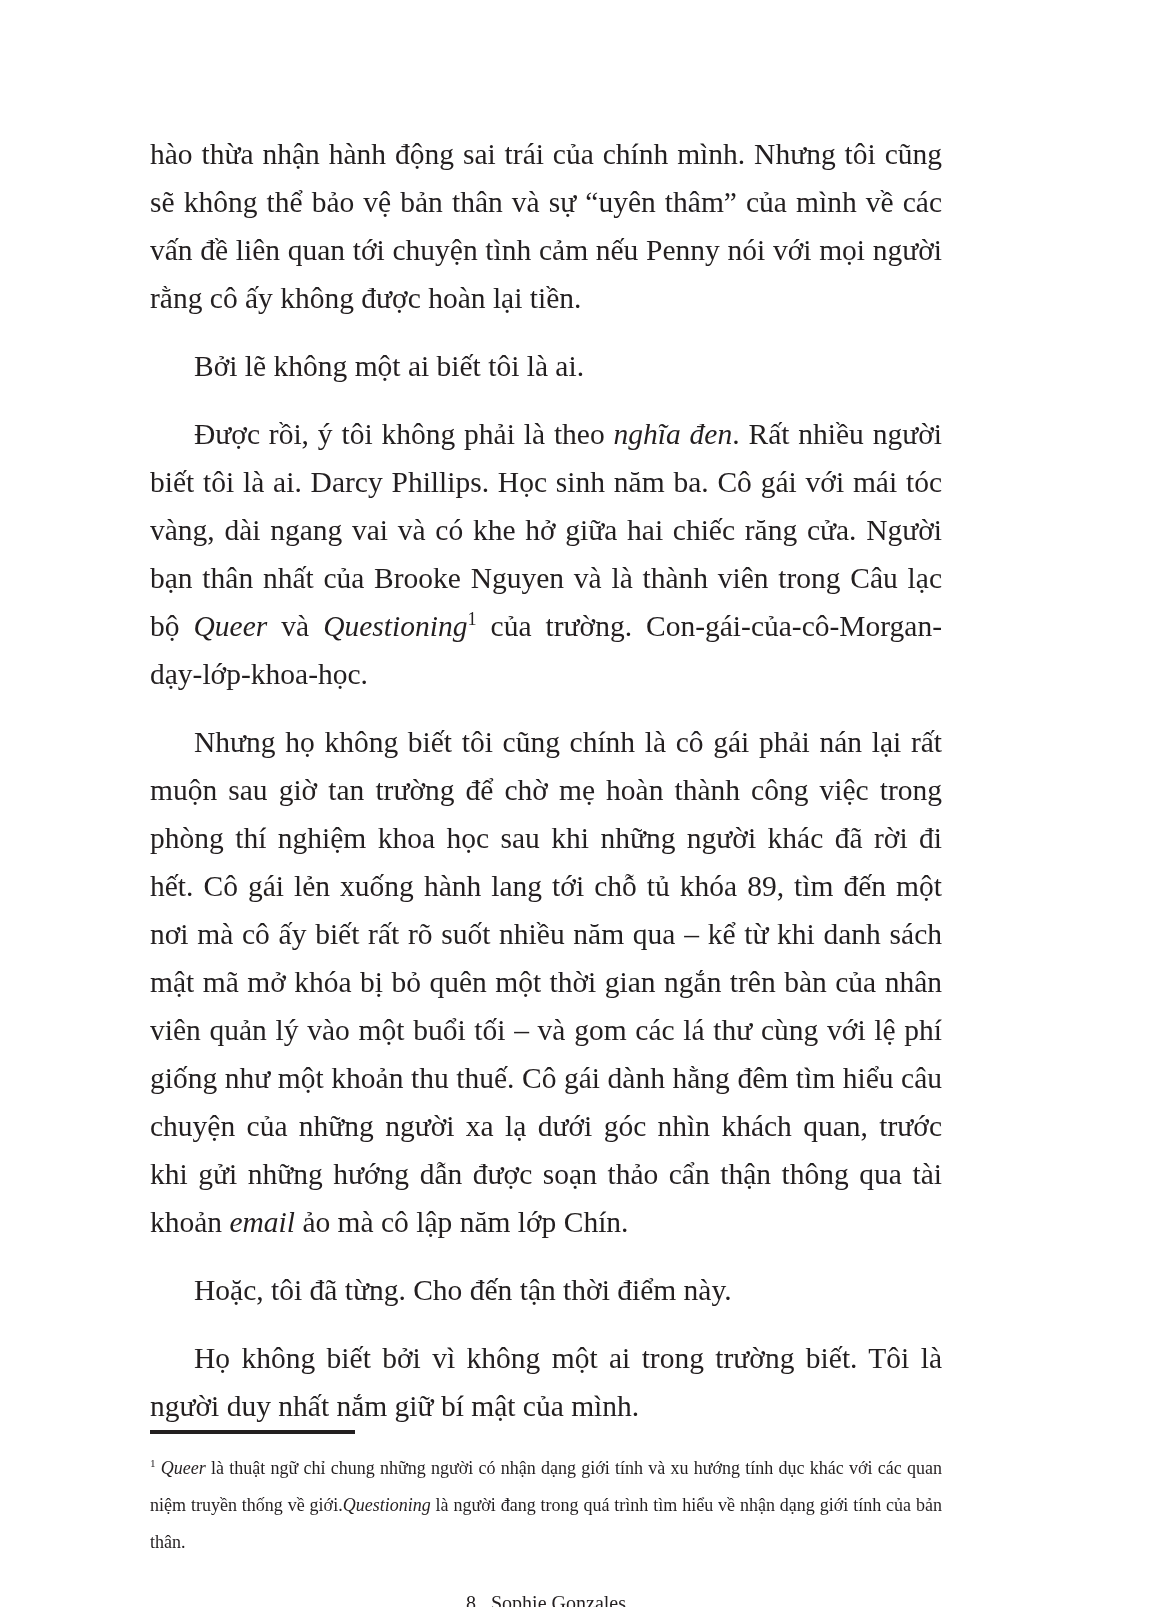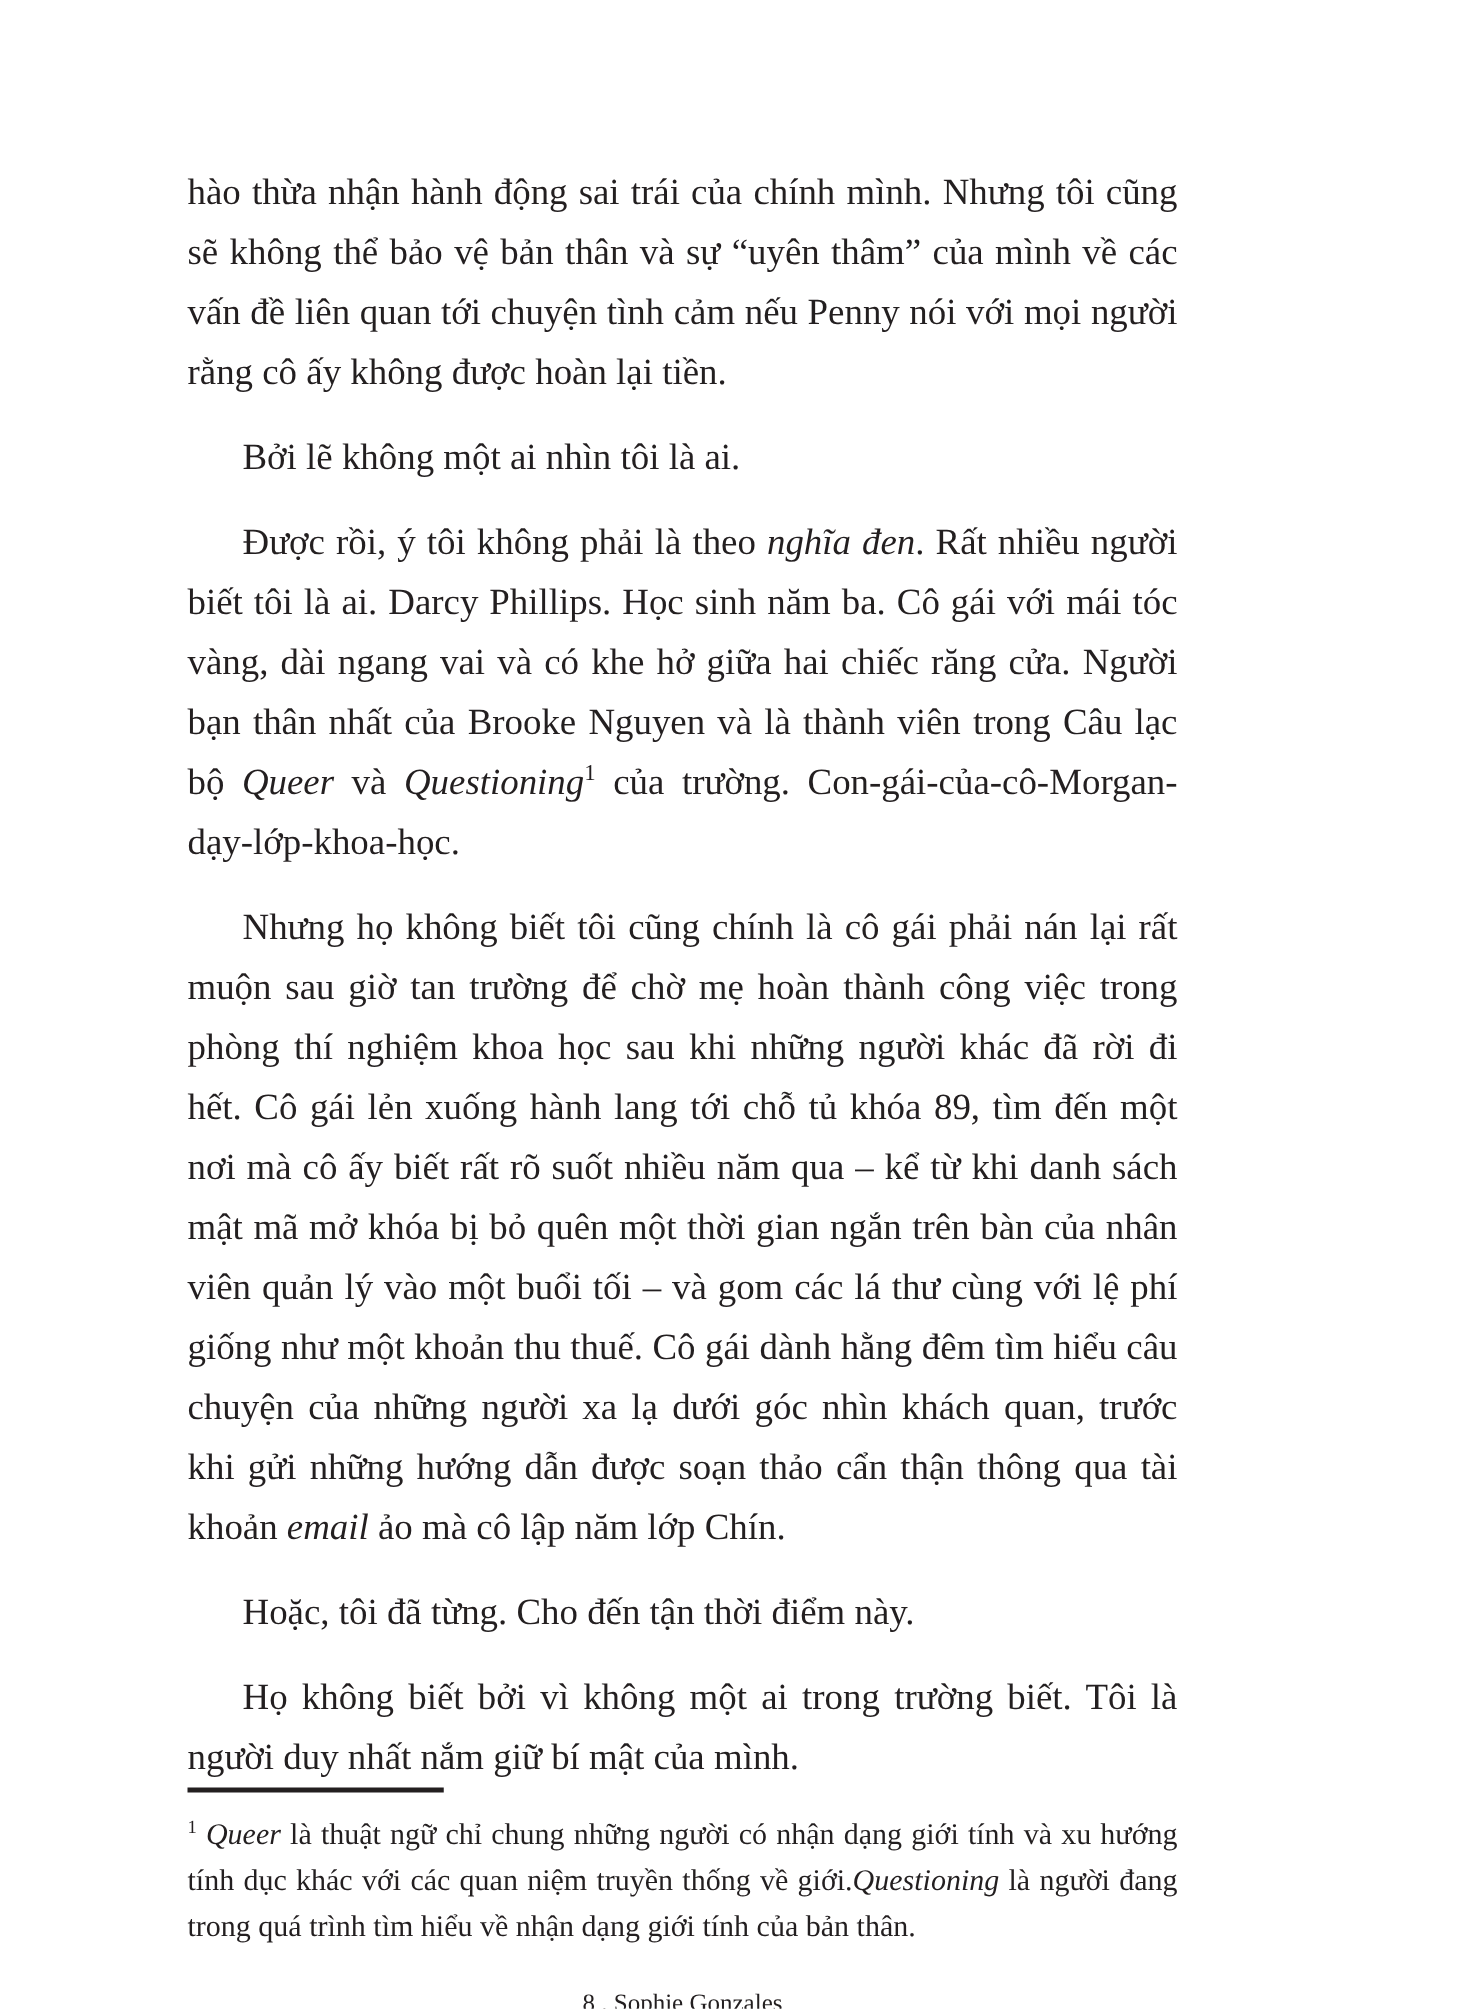--- a/index.html
+++ b/index.html
@@ -35,38 +35,38 @@
     line-height: 0;
   }
   .footnote-block { margin-top: auto; }
   .footnote-rule {
     width: 205px;
     height: 4px;
     background: #231f20;
     margin: 0 0 16px 0;
   }
   .footnote {
-    font-size: 24px;
+    font-size: 18px;
     line-height: 37px;
     text-align: justify;
   }
   .footer {
     text-align: center;
     font-size: 20px;
     line-height: 28px;
     margin-top: 28px;
   }
 </style>
 </head>
 <body style="background: rgb(255, 255, 255); color: rgb(35, 31, 32);">
 
 <div class="page">
   <div class="body-text">
       <p><span>hào thừa nhận hành động sai trái của chính mình. Nhưng tôi cũng sẽ không thể bảo vệ bản thân và sự “uyên thâm” của mình về các vấn đề liên quan tới chuyện tình cảm nếu Penny nói với mọi người rằng cô ấy không được hoàn lại tiền.</span></p>
-      <p class="indent"><span>Bởi lẽ không một ai nhìn tôi là ai.</span></p>
+      <p class="indent"><span>Bởi lẽ không một ai biết tôi là ai.</span></p>
       <p class="indent"><span>Được rồi, ý tôi không phải là theo </span><em>nghĩa đen</em><span>. Rất nhiều người biết tôi là ai. Darcy Phillips. Học sinh năm ba. Cô gái với mái tóc vàng, dài ngang vai và có khe hở giữa hai chiếc răng cửa. Người bạn thân nhất của Brooke Nguyen và là thành viên trong Câu lạc bộ </span><em>Queer</em><span> và </span><em>Questioning</em><sup>1</sup><span> của trường. Con-gái-của-cô-Morgan-dạy-lớp-khoa-học.</span></p>
       <p class="indent"><span>Nhưng họ không biết tôi cũng chính là cô gái phải nán lại rất muộn sau giờ tan trường để chờ mẹ hoàn thành công việc trong phòng thí nghiệm khoa học sau khi những người khác đã rời đi hết. Cô gái lẻn xuống hành lang tới chỗ tủ khóa 89, tìm đến một nơi mà cô ấy biết rất rõ suốt nhiều năm qua – kể từ khi danh sách mật mã mở khóa bị bỏ quên một thời gian ngắn trên bàn của nhân viên quản lý vào một buổi tối – và gom các lá thư cùng với lệ phí giống như một khoản thu thuế. Cô gái dành hằng đêm tìm hiểu câu chuyện của những người xa lạ dưới góc nhìn khách quan, trước khi gửi những hướng dẫn được soạn thảo cẩn thận thông qua tài khoản </span><em>email</em><span> ảo mà cô lập năm lớp Chín.</span></p>
       <p class="indent"><span>Hoặc, tôi đã từng. Cho đến tận thời điểm này.</span></p>
       <p class="indent"><span>Họ không biết bởi vì không một ai trong trường biết. Tôi là người duy nhất nắm giữ bí mật của mình.</span></p>
     </div>
 
   <div class="footnote-block">
     <div class="footnote-rule" style="background: rgb(35, 31, 32);"></div>
     <p class="footnote"><sup>1</sup><span> </span><em>Queer</em><span> là thuật ngữ chỉ chung những người có nhận dạng giới tính và xu hướng tính dục khác với các quan niệm truyền thống về giới.</span><em>Questioning</em><span> là người đang trong quá trình tìm hiểu về nhận dạng giới tính của bản thân.</span></p>
     <div class="footer">

